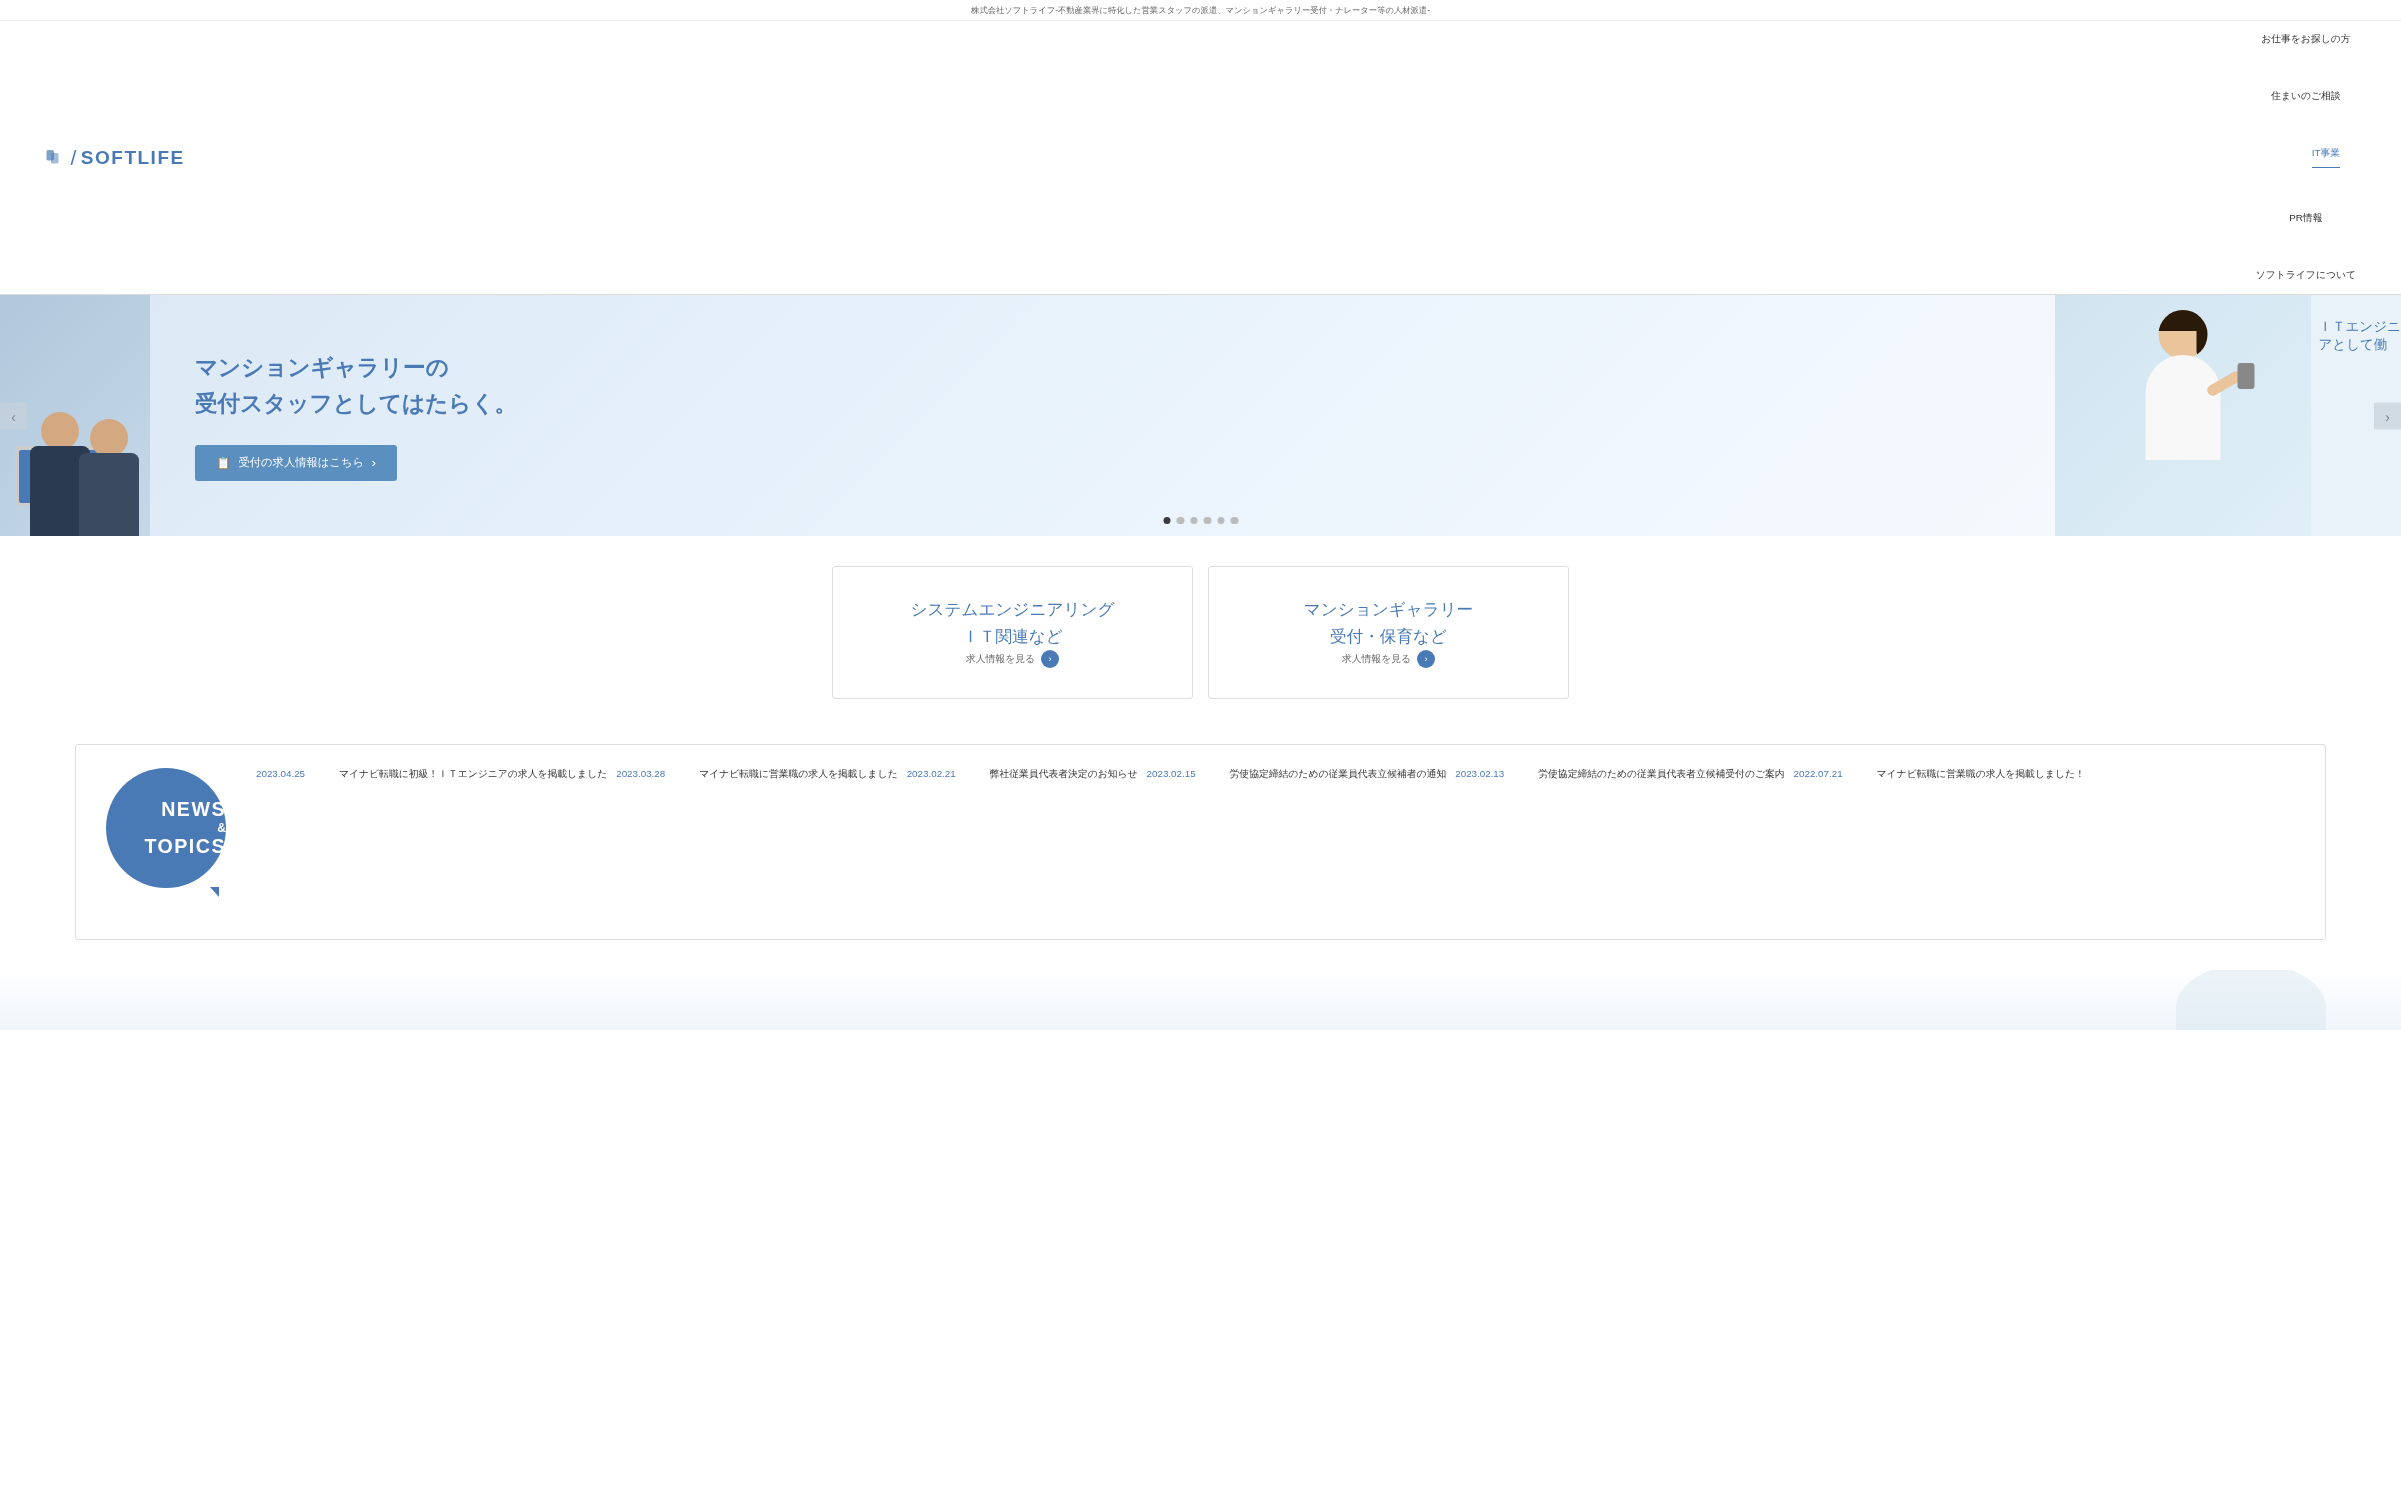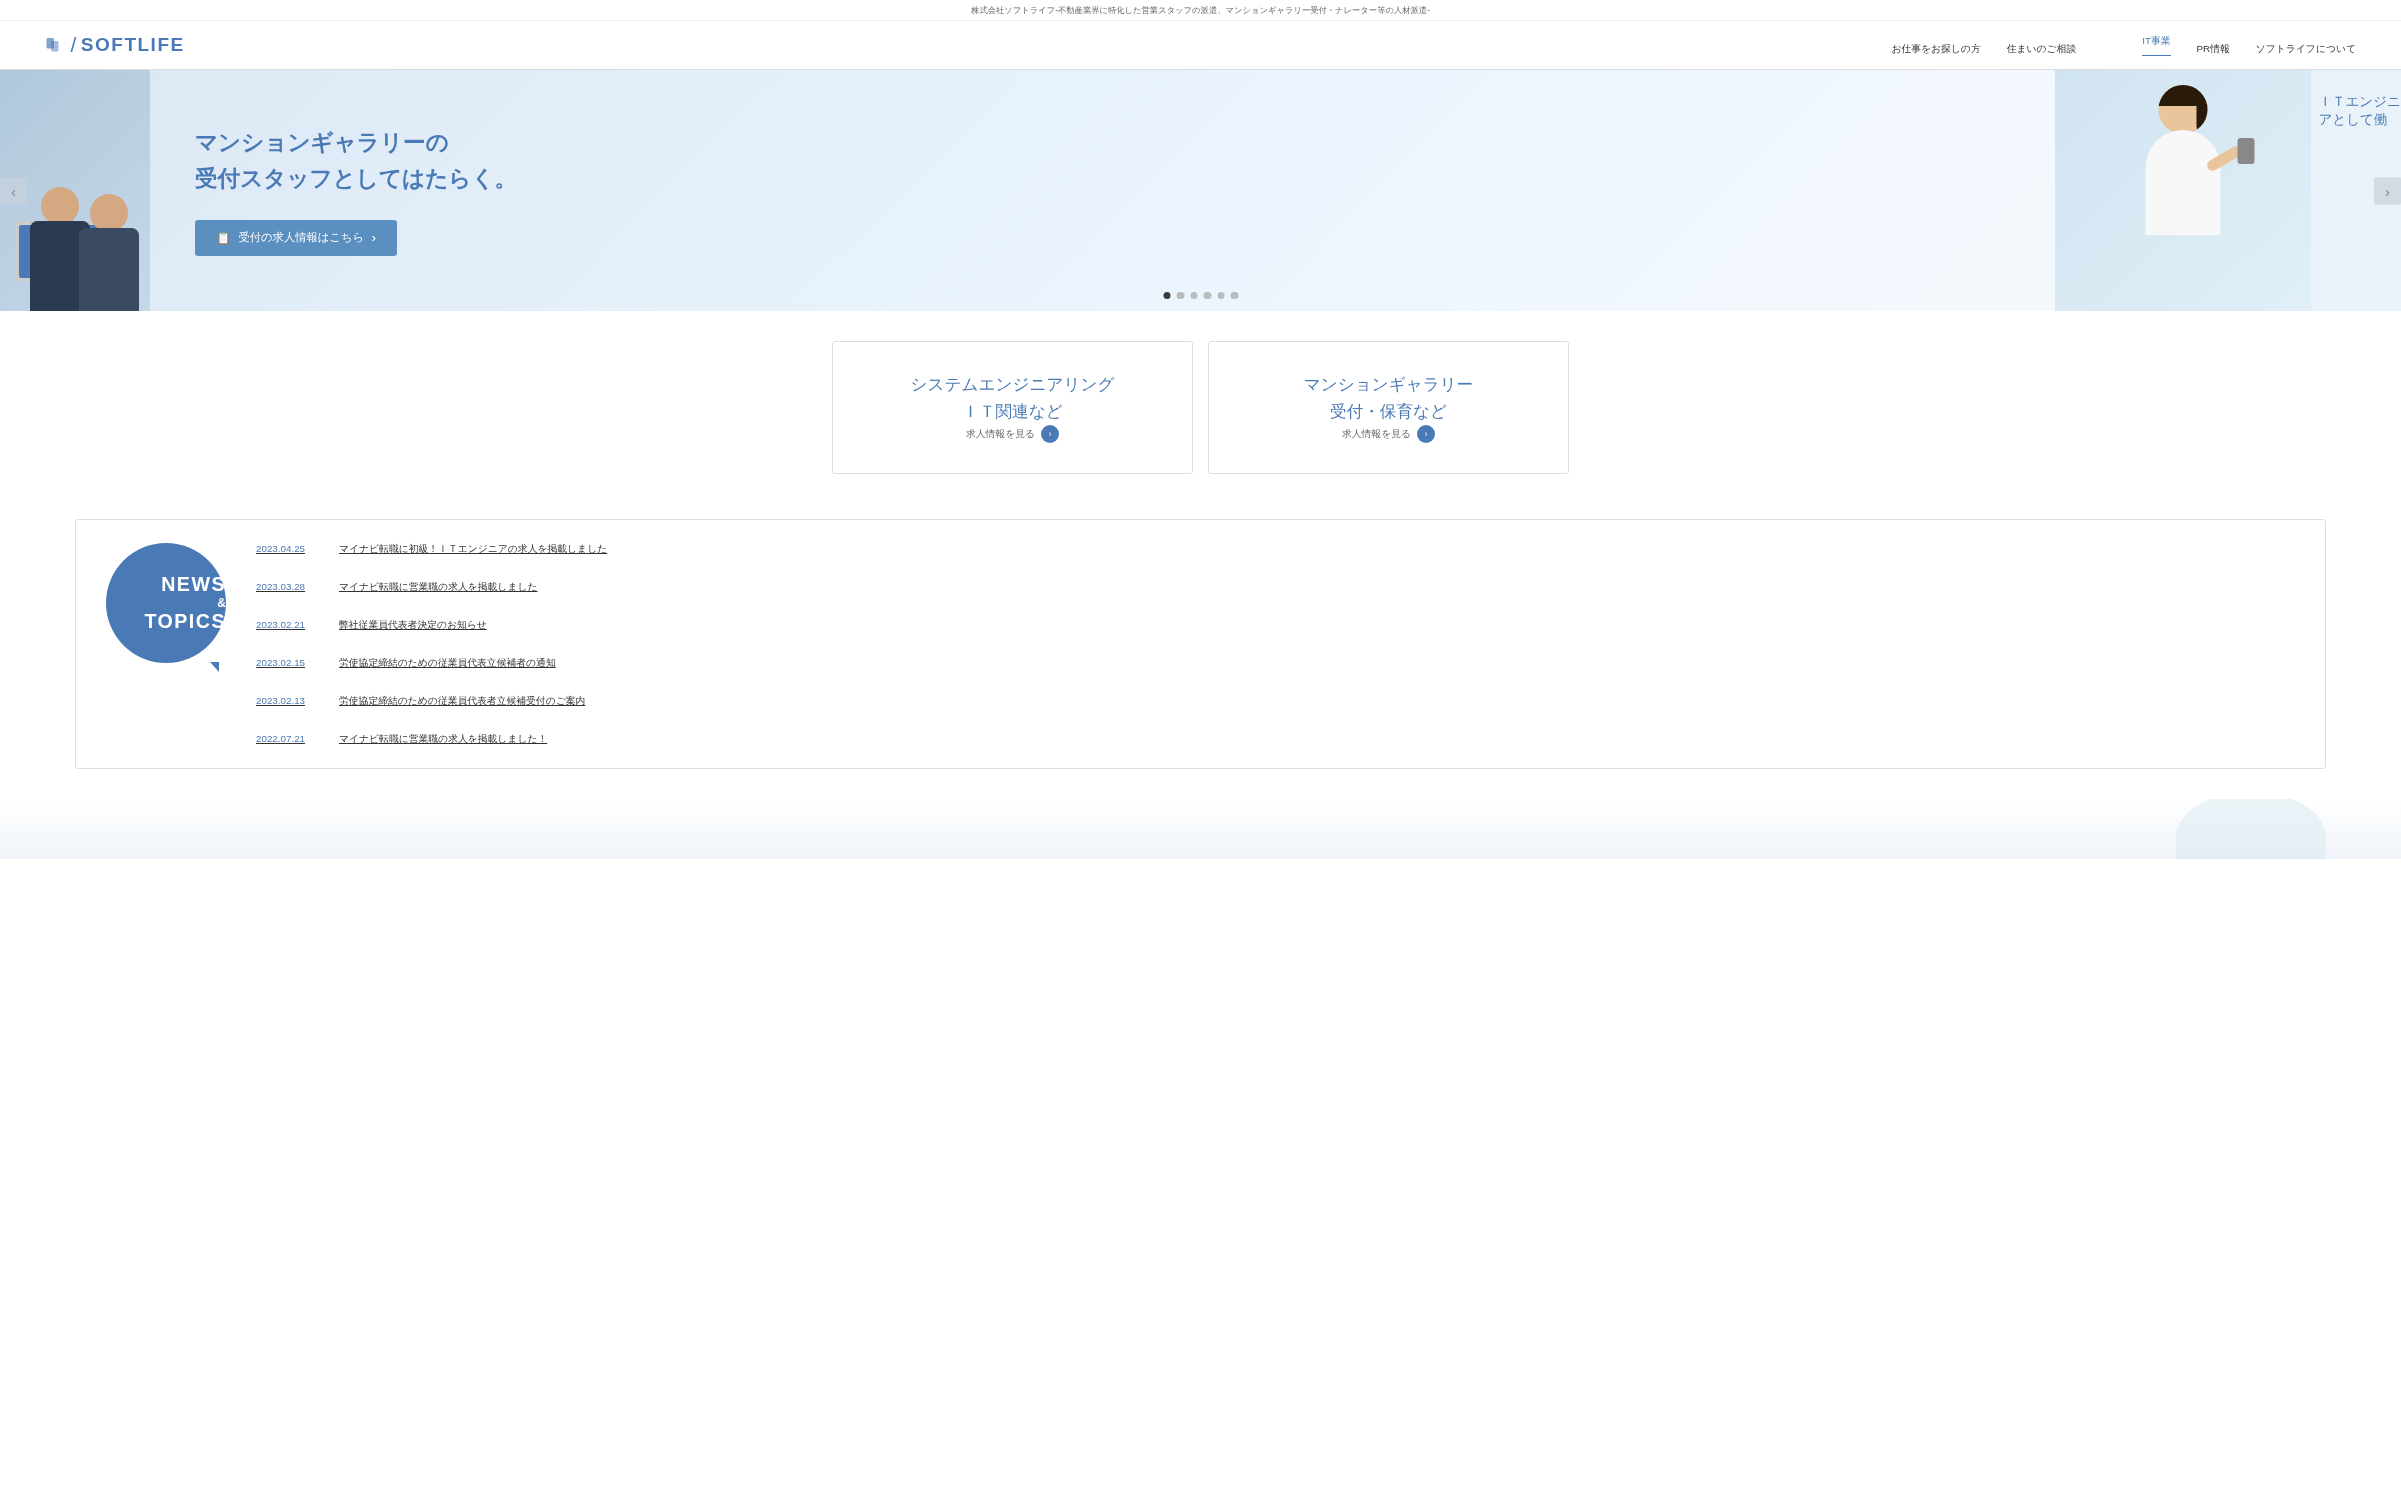--- a/index.html
+++ b/index.html
@@ -38,22 +38,23 @@
       color: #4a7ab5;
       letter-spacing: 1.5px;
     }
     .logo-slash {
       color: #4a7ab5;
       font-size: 21px;
       font-weight: 300;
     }
     nav {
       display: flex;
-      gap: 26px;
-      align-items: flex-end;
+      gap: 44px;
+      align-items: center;
+      flex-direction: column;
     }
     nav a {
       text-decoration: none;
       color: #333;
       font-size: 9.8px;
     }
     nav a.active {
       color: #4a7ab5;
       border-bottom: 1.5px solid #4a7ab5;
       padding-bottom: 7px;
@@ -218,23 +219,22 @@
       font-size: 12px;
     }
     .news-badge-line3 {
       font-size: 19.6px;
       letter-spacing: 1.5px;
     }
 
     .news-list {
       flex: 1;
       display: flex;
-      flex-direction: column;
-      gap: 25px;
-      text-decoration: underline;
+      flex-direction: row;
+      gap: 9px;
     }
     .news-item {
       display: flex;
       gap: 15px;
       align-items: baseline;
       font-size: 9.8px;
     }
     .news-date {
       color: #4a7ab5;
       font-size: 9.8px;

